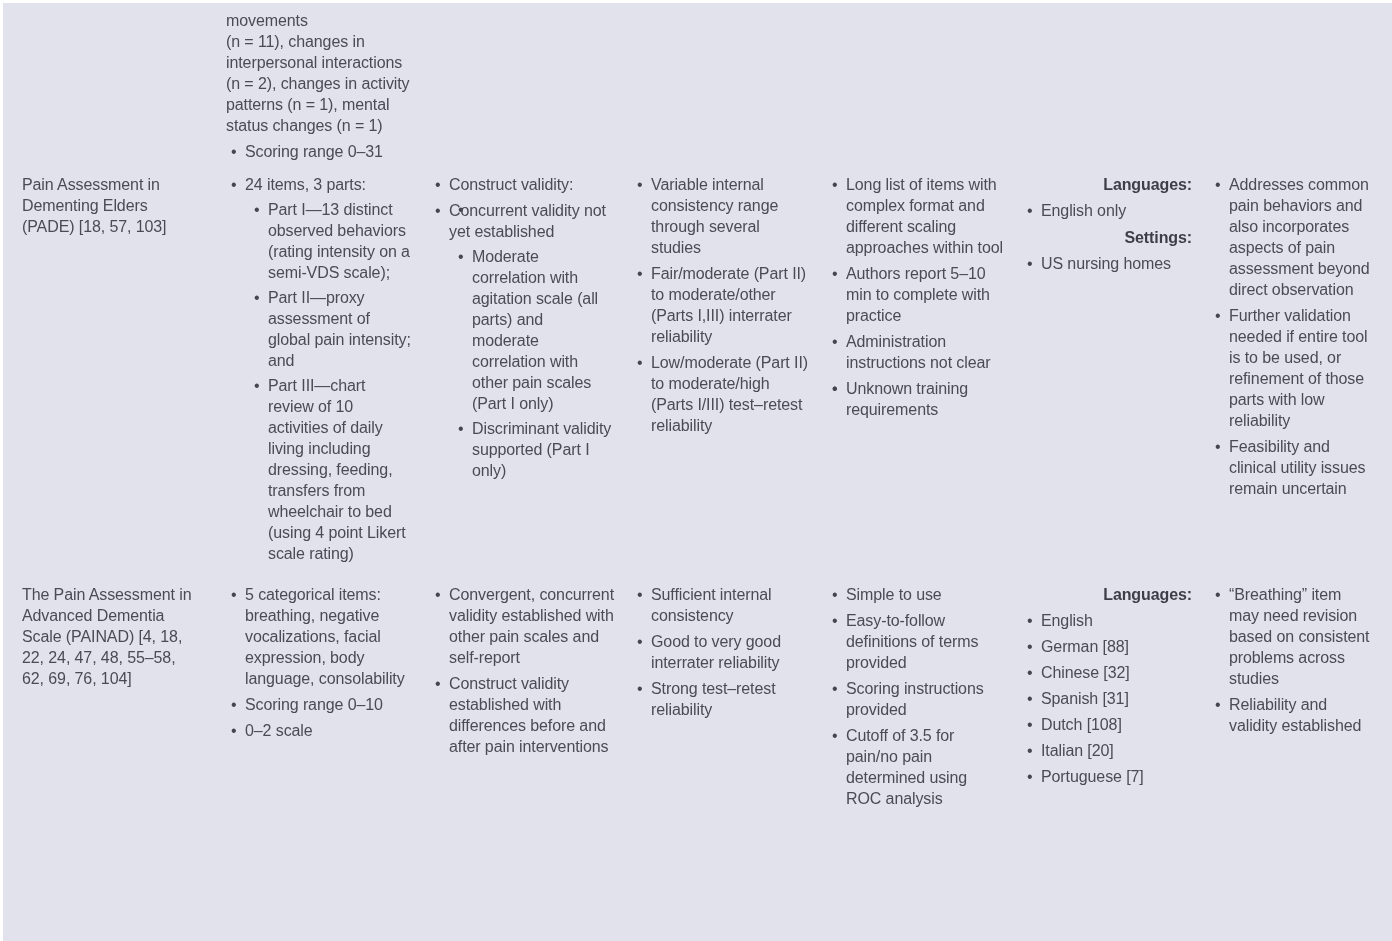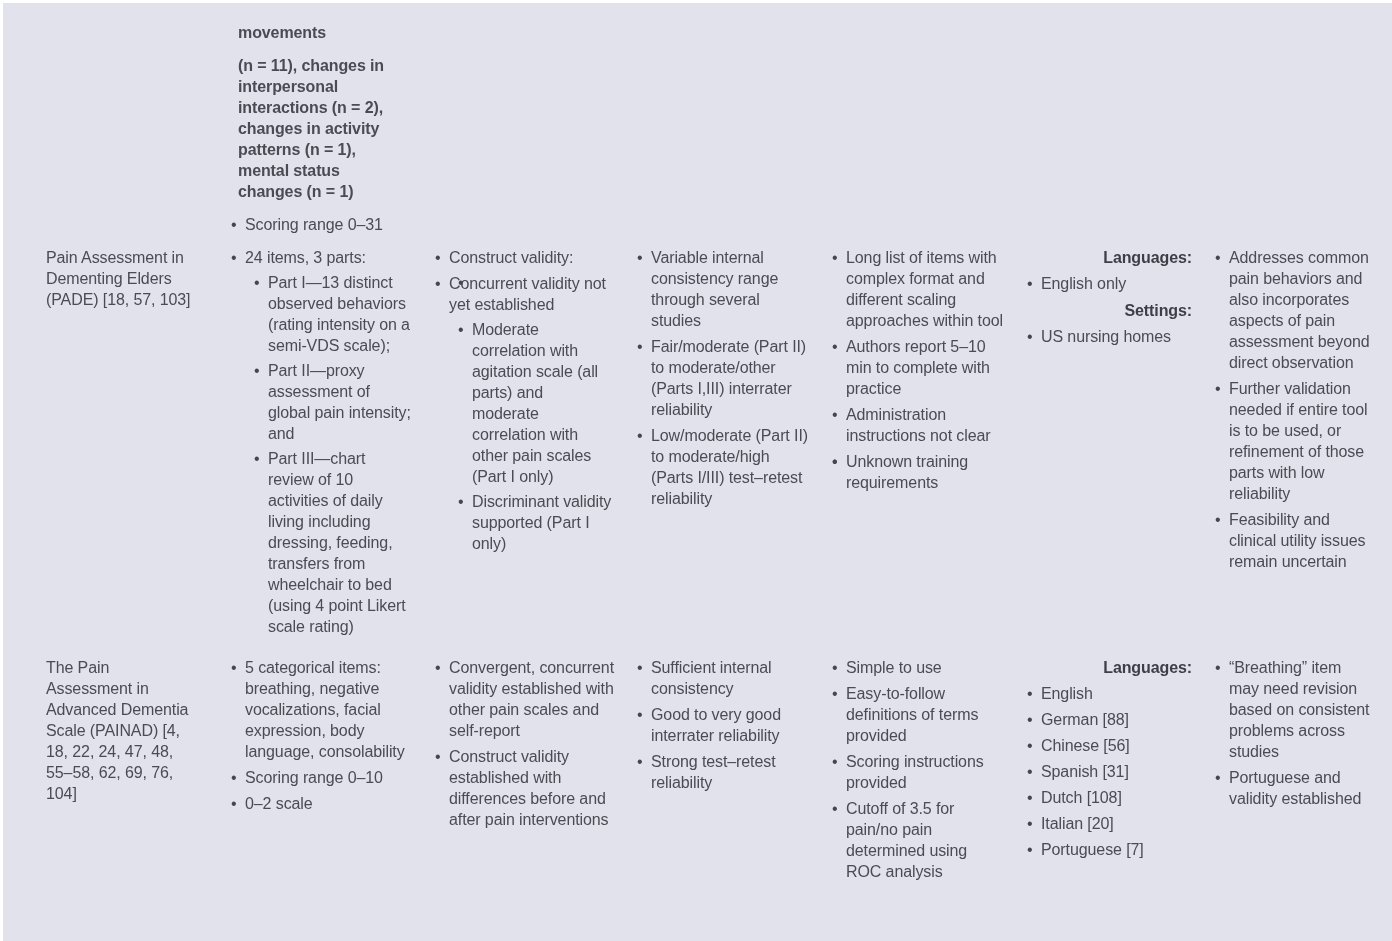--- a/index.html
+++ b/index.html
@@ -20,26 +20,26 @@
     overflow:hidden;
   }
   .row{
     display:grid;
     grid-template-columns:204px 204px 202px 195px 195px 188px 182px;
     align-items:start;
   }
   .row-b{margin-top:12px;}
   .row-c{margin-top:20px;}
   .cell{box-sizing:border-box;padding-right:18px;}
-  .tool-name{padding-right:10px;margin-left:24px;}
+  .tool-name{padding-right:10px;}
   .li{position:relative;padding-left:19px;margin-top:5px;}
   .li:first-child{margin-top:0;}
   .li .dot{position:absolute;left:5px;top:0;color:#46464f;}
   .li.lv2{margin-left:23px;margin-top:4px;}
-  .plain{margin:12px;font-weight:bold;}
+  .plain{margin:0;}
   .hdr{font-weight:bold;color:#3e3e47;margin-top:6px;text-align:right;}
   .hdr:first-child{margin-top:0;}
 </style>
 </head>
 <body>
 
 <div class="page">
 
   <div class="row row-a">
     <div class="cell"></div>
@@ -118,25 +118,25 @@
     <div class="cell">
         <div class="li lv1"><span class="dot">•</span><span class="txt">Simple to use</span></div>
         <div class="li lv1"><span class="dot">•</span><span class="txt">Easy-to-follow definitions of terms provided</span></div>
         <div class="li lv1"><span class="dot">•</span><span class="txt">Scoring instructions provided</span></div>
         <div class="li lv1"><span class="dot">•</span><span class="txt">Cutoff of 3.5 for pain/no pain determined using ROC analysis</span></div>
       </div>
     <div class="cell">
         <div class="hdr">Languages:</div>
         <div class="li lv1"><span class="dot">•</span><span class="txt">English</span></div>
         <div class="li lv1"><span class="dot">•</span><span class="txt">German [88]</span></div>
-        <div class="li lv1"><span class="dot">•</span><span class="txt">Chinese [56]</span></div>
+        <div class="li lv1"><span class="dot">•</span><span class="txt">Chinese [32]</span></div>
         <div class="li lv1"><span class="dot">•</span><span class="txt">Spanish [31]</span></div>
         <div class="li lv1"><span class="dot">•</span><span class="txt">Dutch [108]</span></div>
         <div class="li lv1"><span class="dot">•</span><span class="txt">Italian [20]</span></div>
         <div class="li lv1"><span class="dot">•</span><span class="txt">Portuguese [7]</span></div>
       </div>
     <div class="cell">
         <div class="li lv1"><span class="dot">•</span><span class="txt">“Breathing” item may need revision based on consistent problems across studies</span></div>
-        <div class="li lv1"><span class="dot">•</span><span class="txt">Portuguese and validity established</span></div>
+        <div class="li lv1"><span class="dot">•</span><span class="txt">Reliability and validity established</span></div>
       </div>
   </div>
 
 </div>
 
 </body></html>

